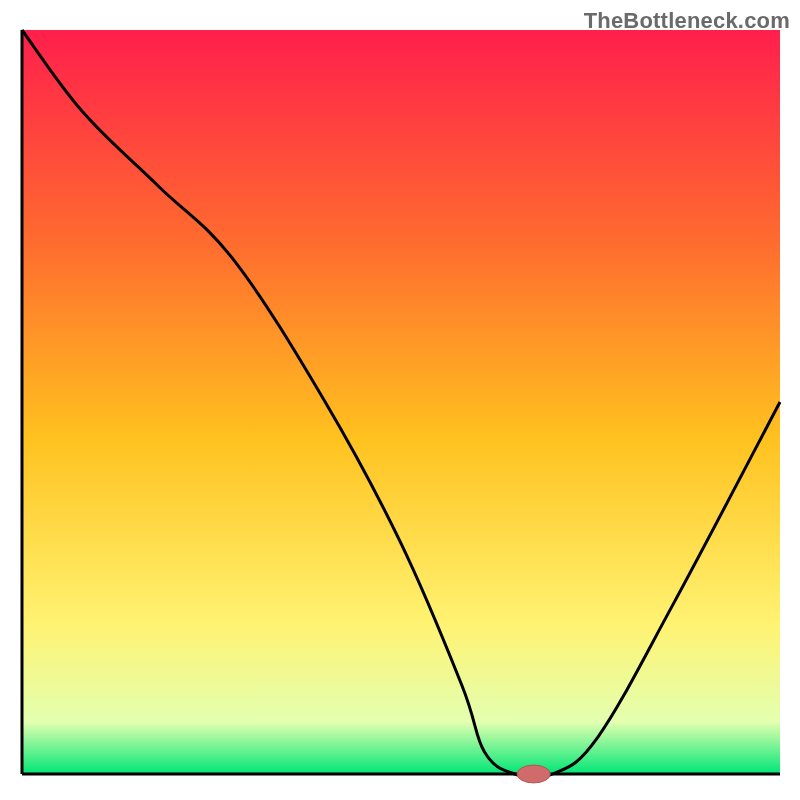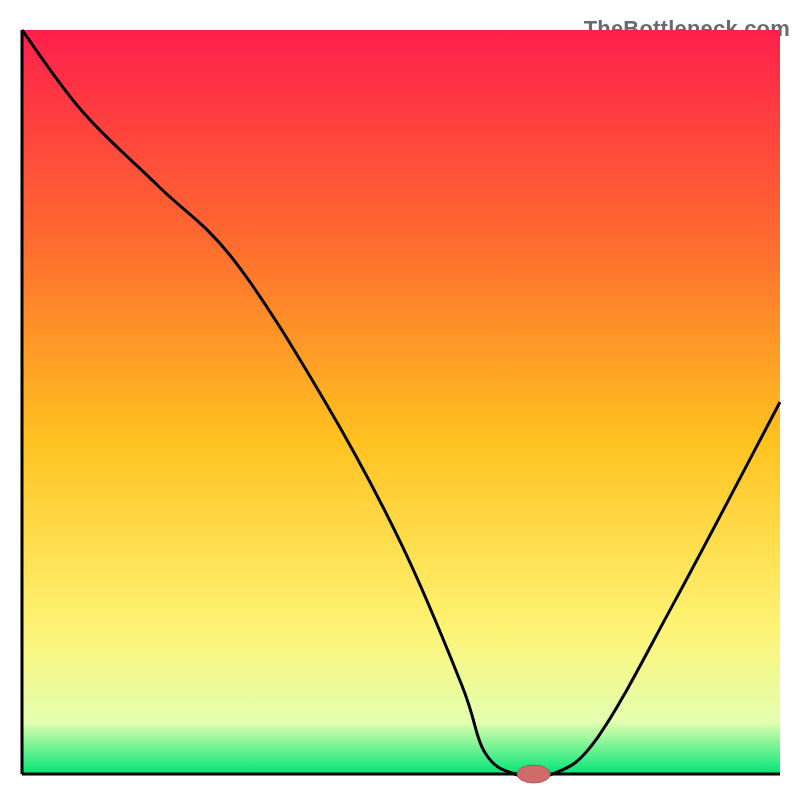--- a/index.html
+++ b/index.html
@@ -10,21 +10,21 @@
     background: #ffffff;
     font-family: Arial, Helvetica, sans-serif;
   }
   .canvas {
     position: relative;
     width: 800px;
     height: 800px;
   }
   .watermark {
     position: absolute;
-    top: 16px;
+    top: 8px;
     right: 10px;
     font-size: 22px;
     font-weight: 600;
     color: #6a6a6a;
     letter-spacing: 0.2px;
   }
   svg {
     position: absolute;
     top: 0;
     left: 0;

